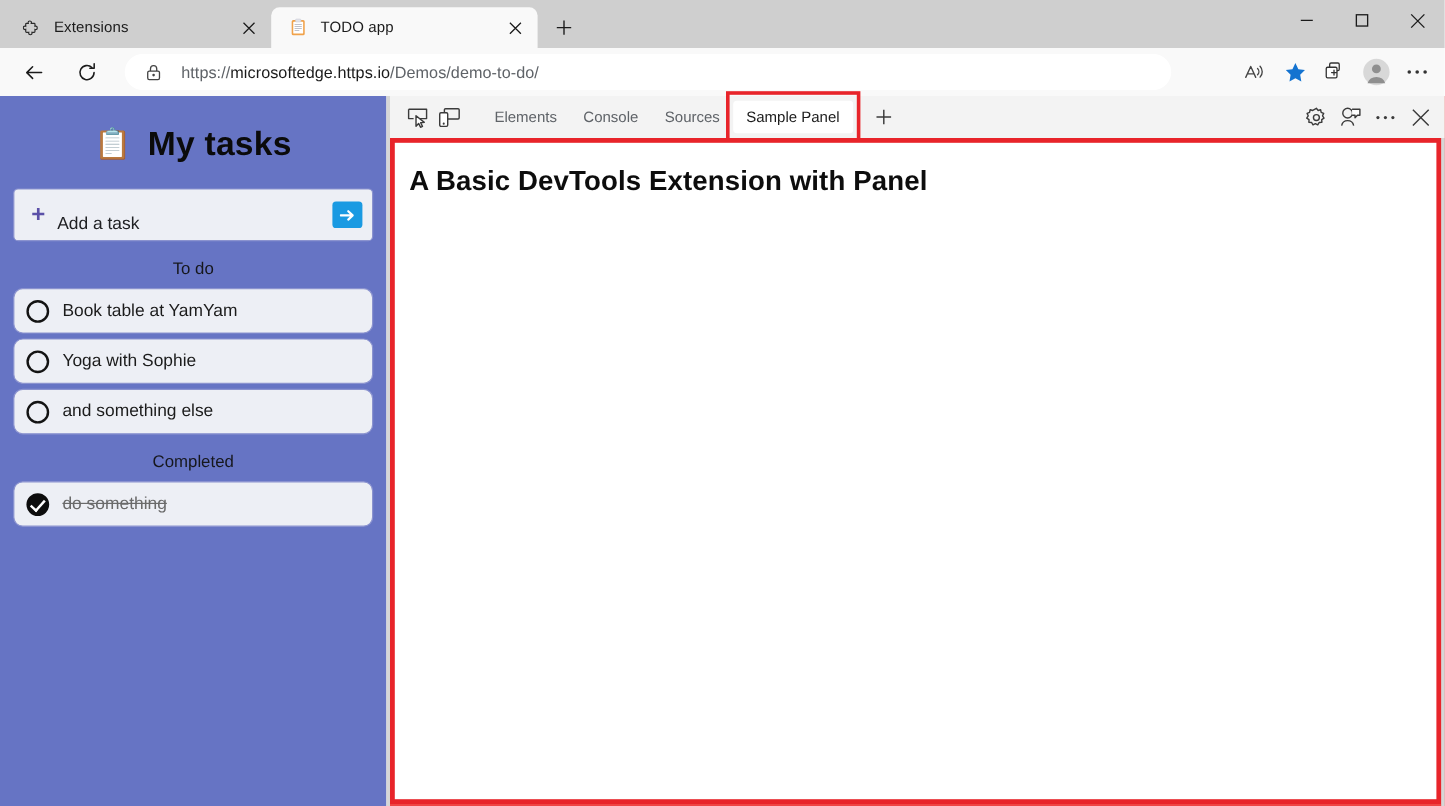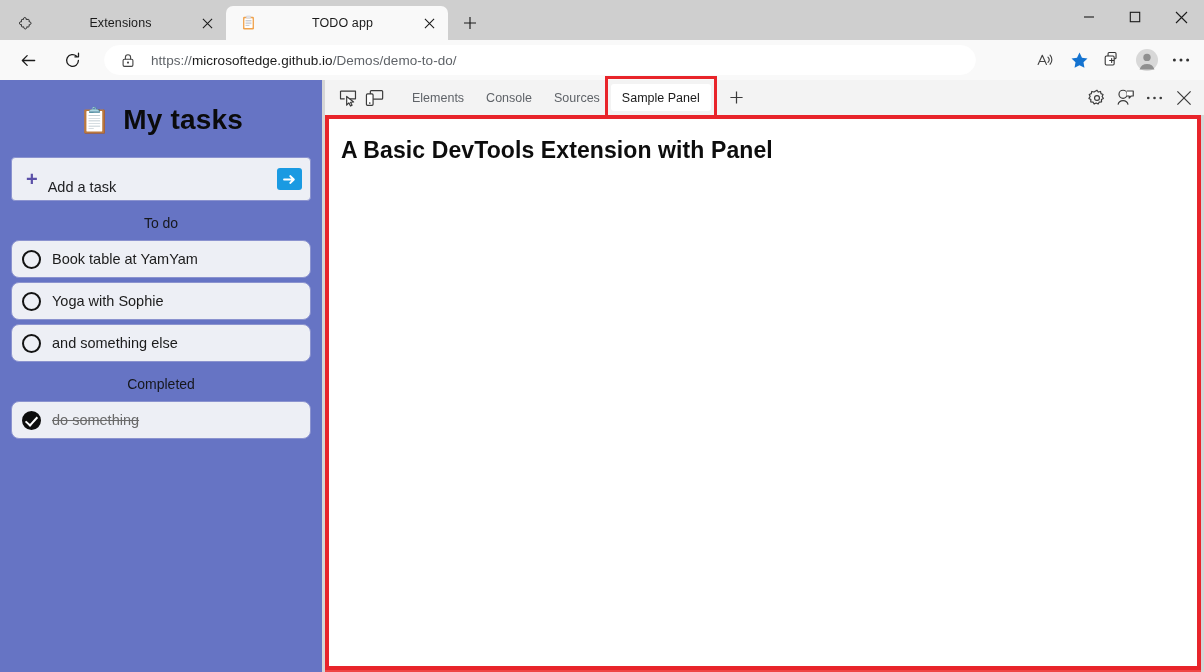--- a/index.html
+++ b/index.html
@@ -15,21 +15,21 @@
   .titlebar {
     position: absolute; top: 0; left: 0; width: 1204px; height: 40px;
     background: #cfcfcf;
   }
   .tabstrip { position: absolute; left: 4px; top: 6px; height: 34px; display: flex; align-items: flex-end; }
   .tab {
     position: relative; height: 34px; width: 222px;
     display: flex; align-items: center;
     border-radius: 7px 7px 0 0;
     padding: 0 8px 0 14px;
-    font-size: 12.5px; color: #1b1b1b; text-align: center;
+    font-size: 12.5px; color: #1b1b1b;
   }
   .tab.inactive { background: transparent; }
   .tab.active { background: #f9f9f9; }
   .tab-fav { width: 17px; height: 17px; flex: 0 0 17px; margin-right: 10px;
              display: flex; align-items: center; justify-content: center; }
   .tab-title { flex: 1 1 auto; white-space: nowrap; overflow: hidden; text-overflow: ellipsis;
                font-size: 12.5px; line-height: 16px; letter-spacing: .1px; }
   .tab-close { width: 22px; height: 22px; flex: 0 0 22px; display: flex; align-items: center;
                justify-content: center; border-radius: 4px; }
   .newtab {
@@ -222,21 +222,21 @@
     </div>
 
     <div class="omnibox">
       <span class="lock">
         <svg width="14" height="15" viewBox="0 0 14 15">
           <rect x="2.1" y="6.2" width="9.8" height="7.2" rx="1.3" fill="none" stroke="#444" stroke-width="1.1"></rect>
           <path d="M4.4 6.2 V4.3 a2.6 2.6 0 0 1 5.2 0 V6.2" fill="none" stroke="#444" stroke-width="1.1"></path>
           <circle cx="7" cy="9.6" r="1.05" fill="#444"></circle>
         </svg>
       </span>
-      <span class="urltext"><span>https://</span><span class="host">microsoftedge.github.io</span><span>/Demos/demo-to-do/</span></span>
+      <span class="urltext"><span>https://</span><span class="host">microsoftedge.https.io</span><span>/Demos/demo-to-do/</span></span>
     </div>
 
     <div class="tbright">
       <div class="tbicon">
         <svg width="19" height="18" viewBox="0 0 20 19">
           <path d="M2.2 14.2 L6.6 4.6 L11 14.2 M3.8 11.1 H9.4" fill="none" stroke="#444" stroke-width="1.2" stroke-linecap="round" stroke-linejoin="round"></path>
           <path d="M12.6 6.4 a4 4 0 0 1 0 5.6 M14.8 4.4 a7 7 0 0 1 0 9.6" fill="none" stroke="#444" stroke-width="1.2" stroke-linecap="round"></path>
         </svg>
       </div>
       <div class="tbicon">

